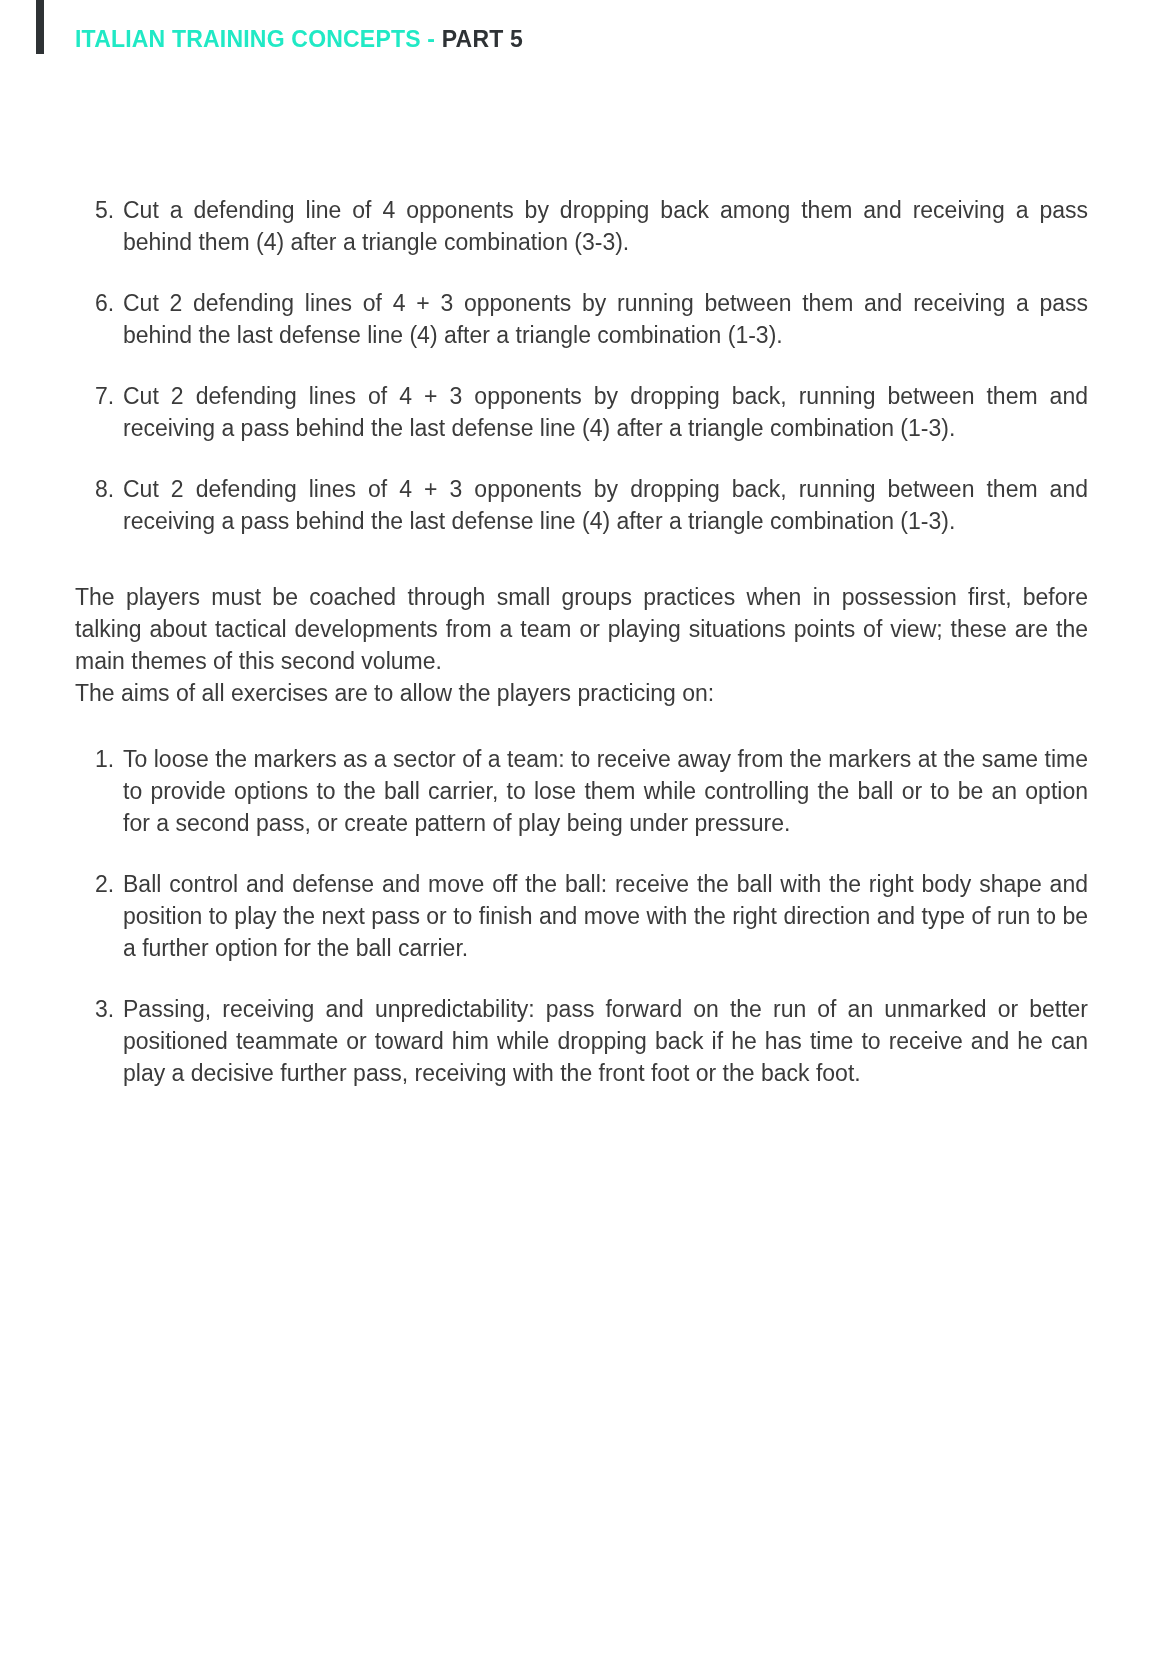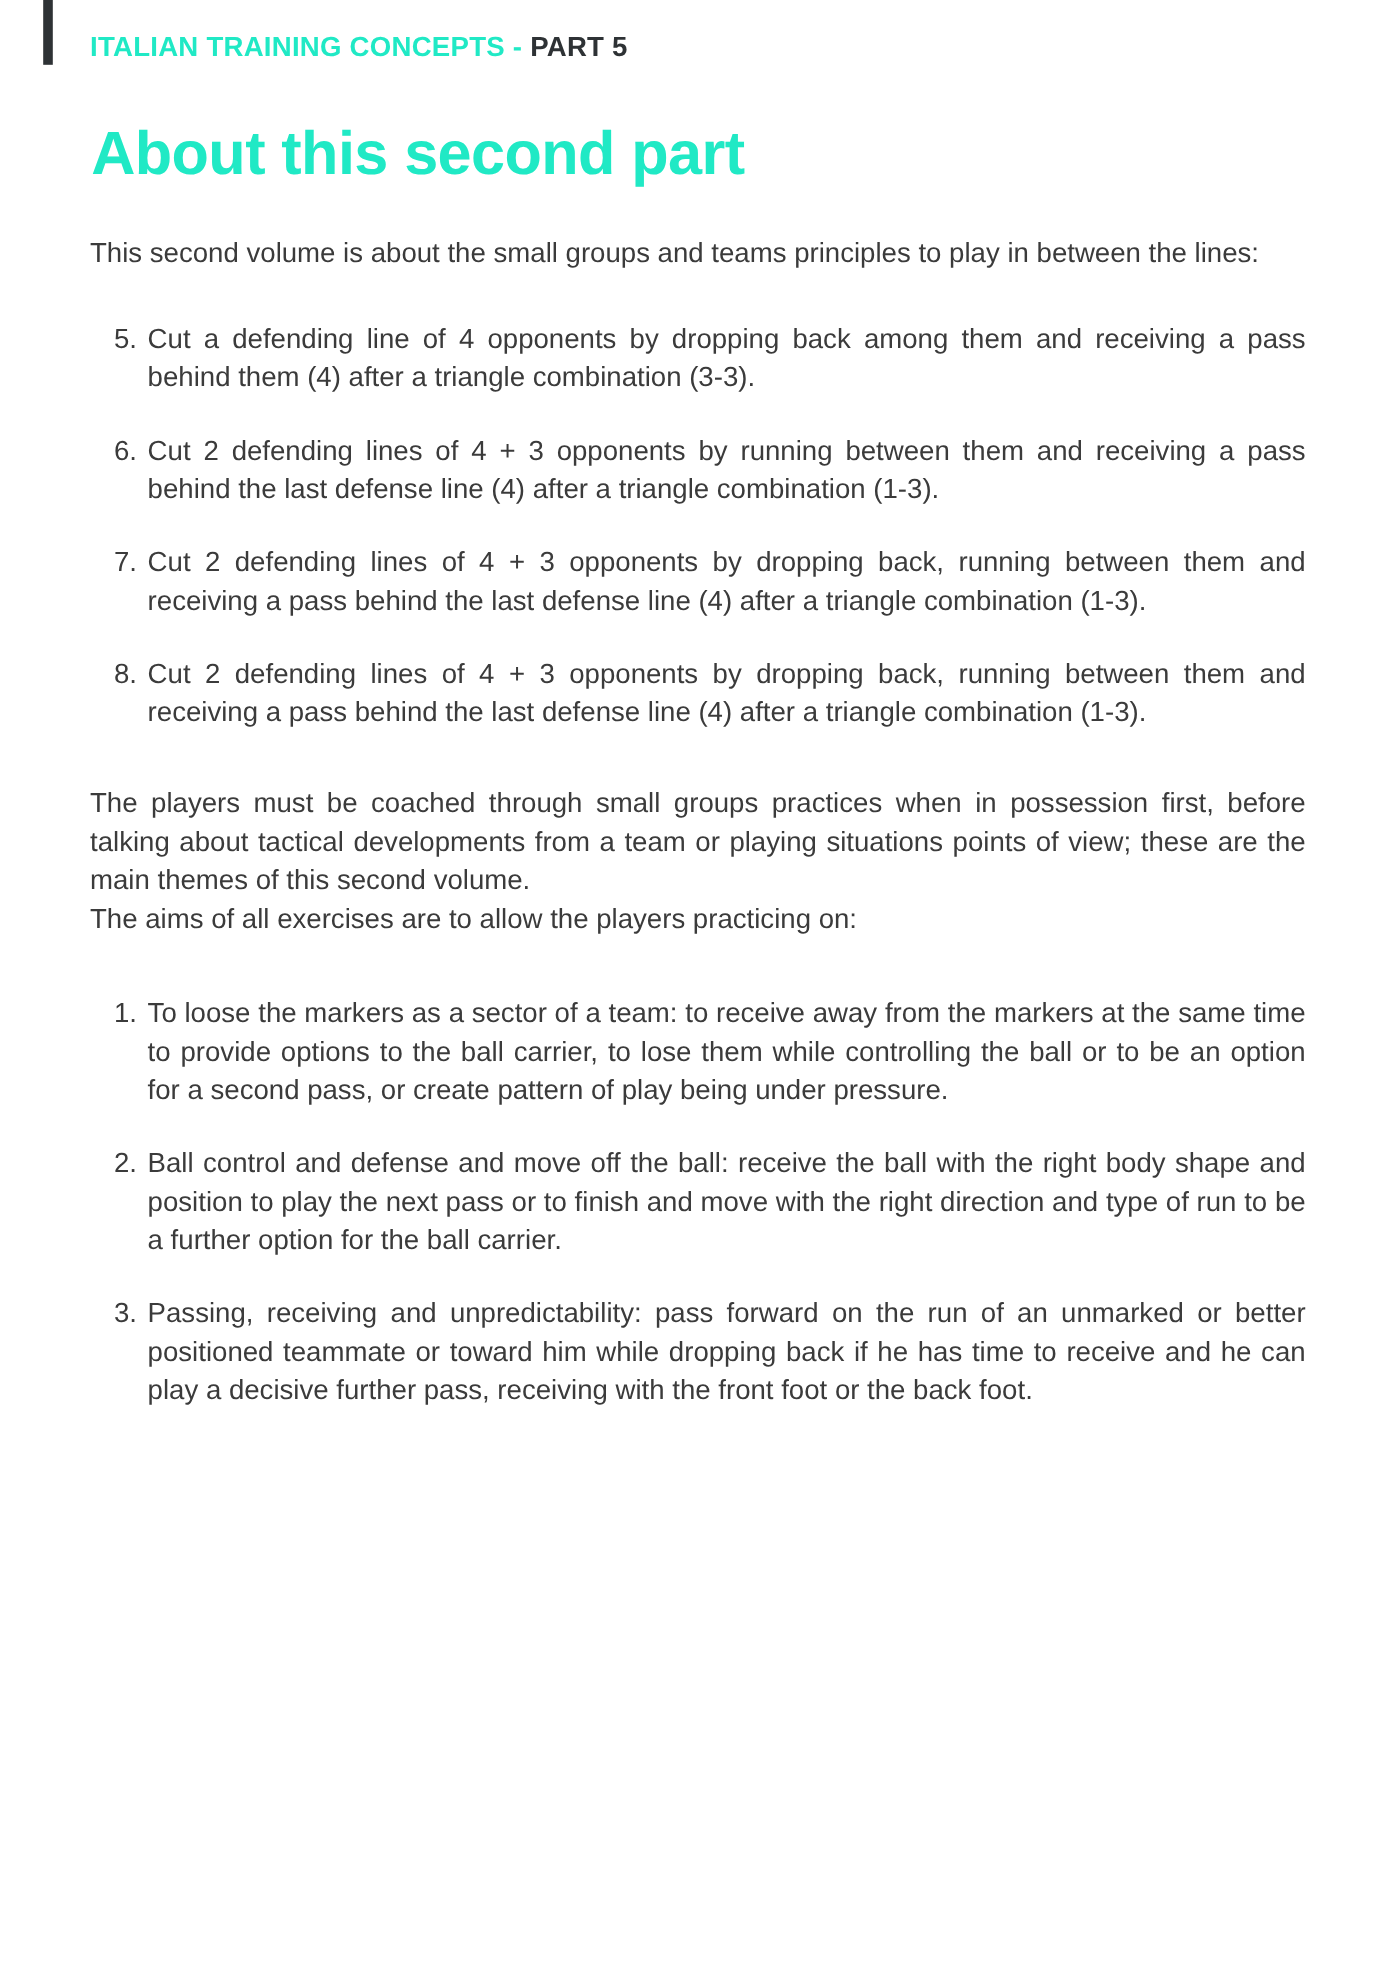--- a/index.html
+++ b/index.html
@@ -46,21 +46,21 @@
   .content{
     position:absolute;
     left:75px; top:194px;
     width:1013px;
     color:var(--body-text);
     font-size:23px;
     line-height:32px;
     text-align:justify;
   }
   .content p{margin:0 0 40px 0;}
-  .content p.mid{white-space:pre-line; margin-bottom:47px;}
+  .content p.mid{white-space:pre-line; margin-bottom:34px;}
   ol.num-list{
     list-style:none;
     margin:0 0 44px 0;
     padding:0 0 0 20px;
   }
   ol.num-list li{
     display:flex;
     margin:0 0 29px 0;
   }
   ol.num-list li:last-child{margin-bottom:0;}
@@ -101,25 +101,23 @@
 <body>
 
 <div class="page">
 
   <div class="accent-bar"></div>
 
   <div class="running-header">
     <span class="series">ITALIAN TRAINING CONCEPTS - </span><span class="part">PART 5</span>
   </div>
 
-  <h1 class="page-title">About this second part</h1>
 
   <div class="content">
 
-    <p class="intro">This second volume is about the small groups and teams principles to play in between the lines:</p>
 
     <ol class="num-list">
 
         <li>
           <span class="num">5.</span>
           <span class="txt">Cut a defending line of 4 opponents by dropping back among them and receiving a pass behind them (4) after a triangle combination (3-3).</span>
         </li>
 
         <li>
           <span class="num">6.</span>

